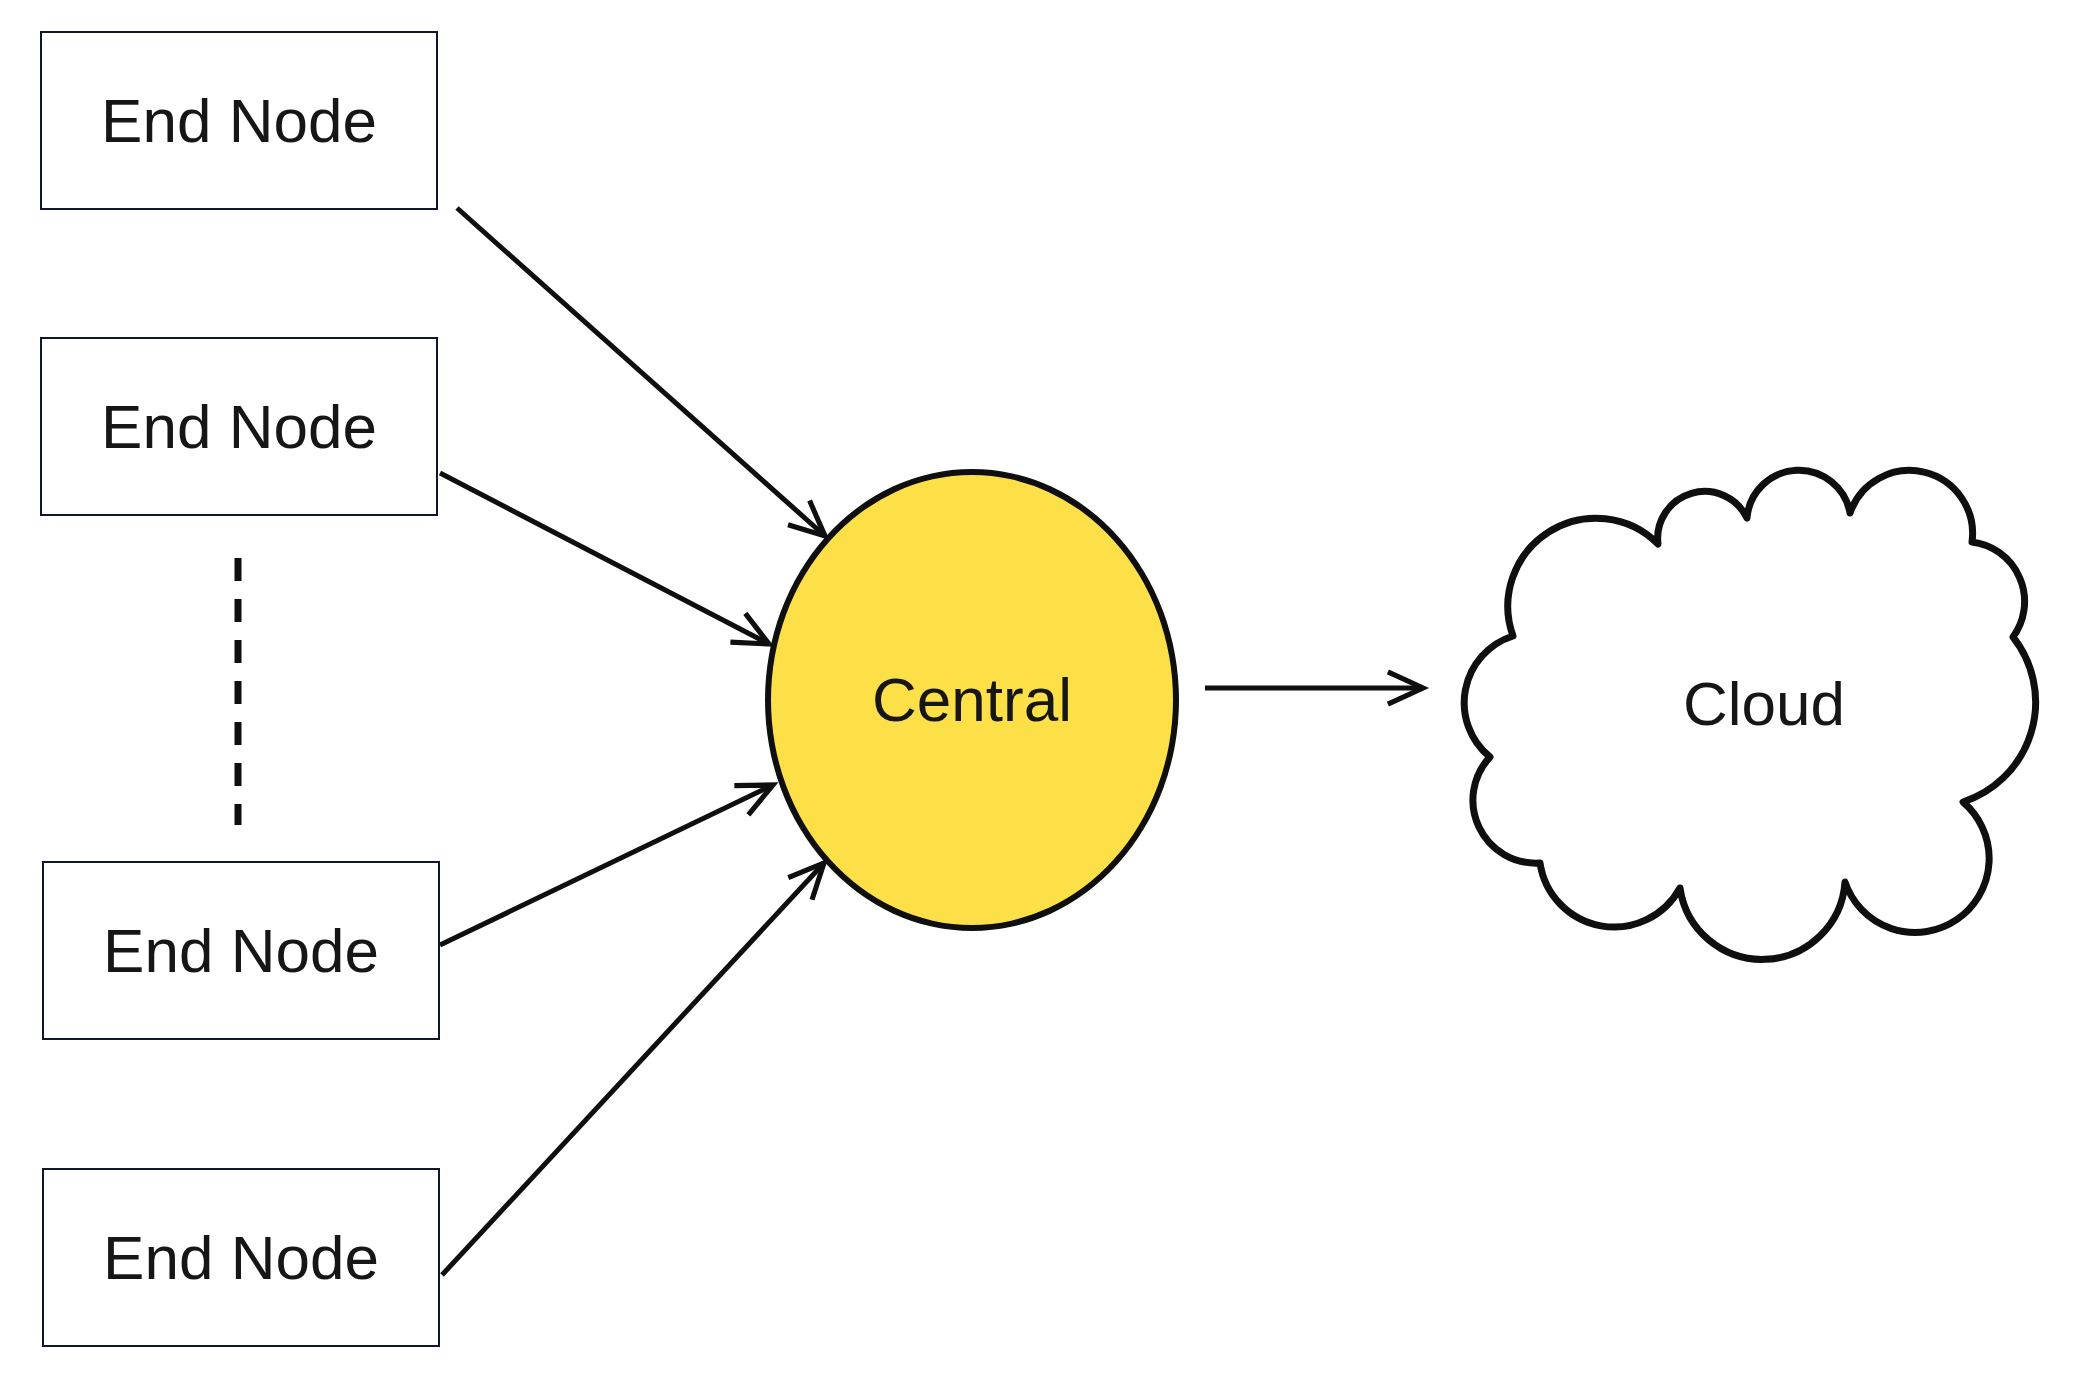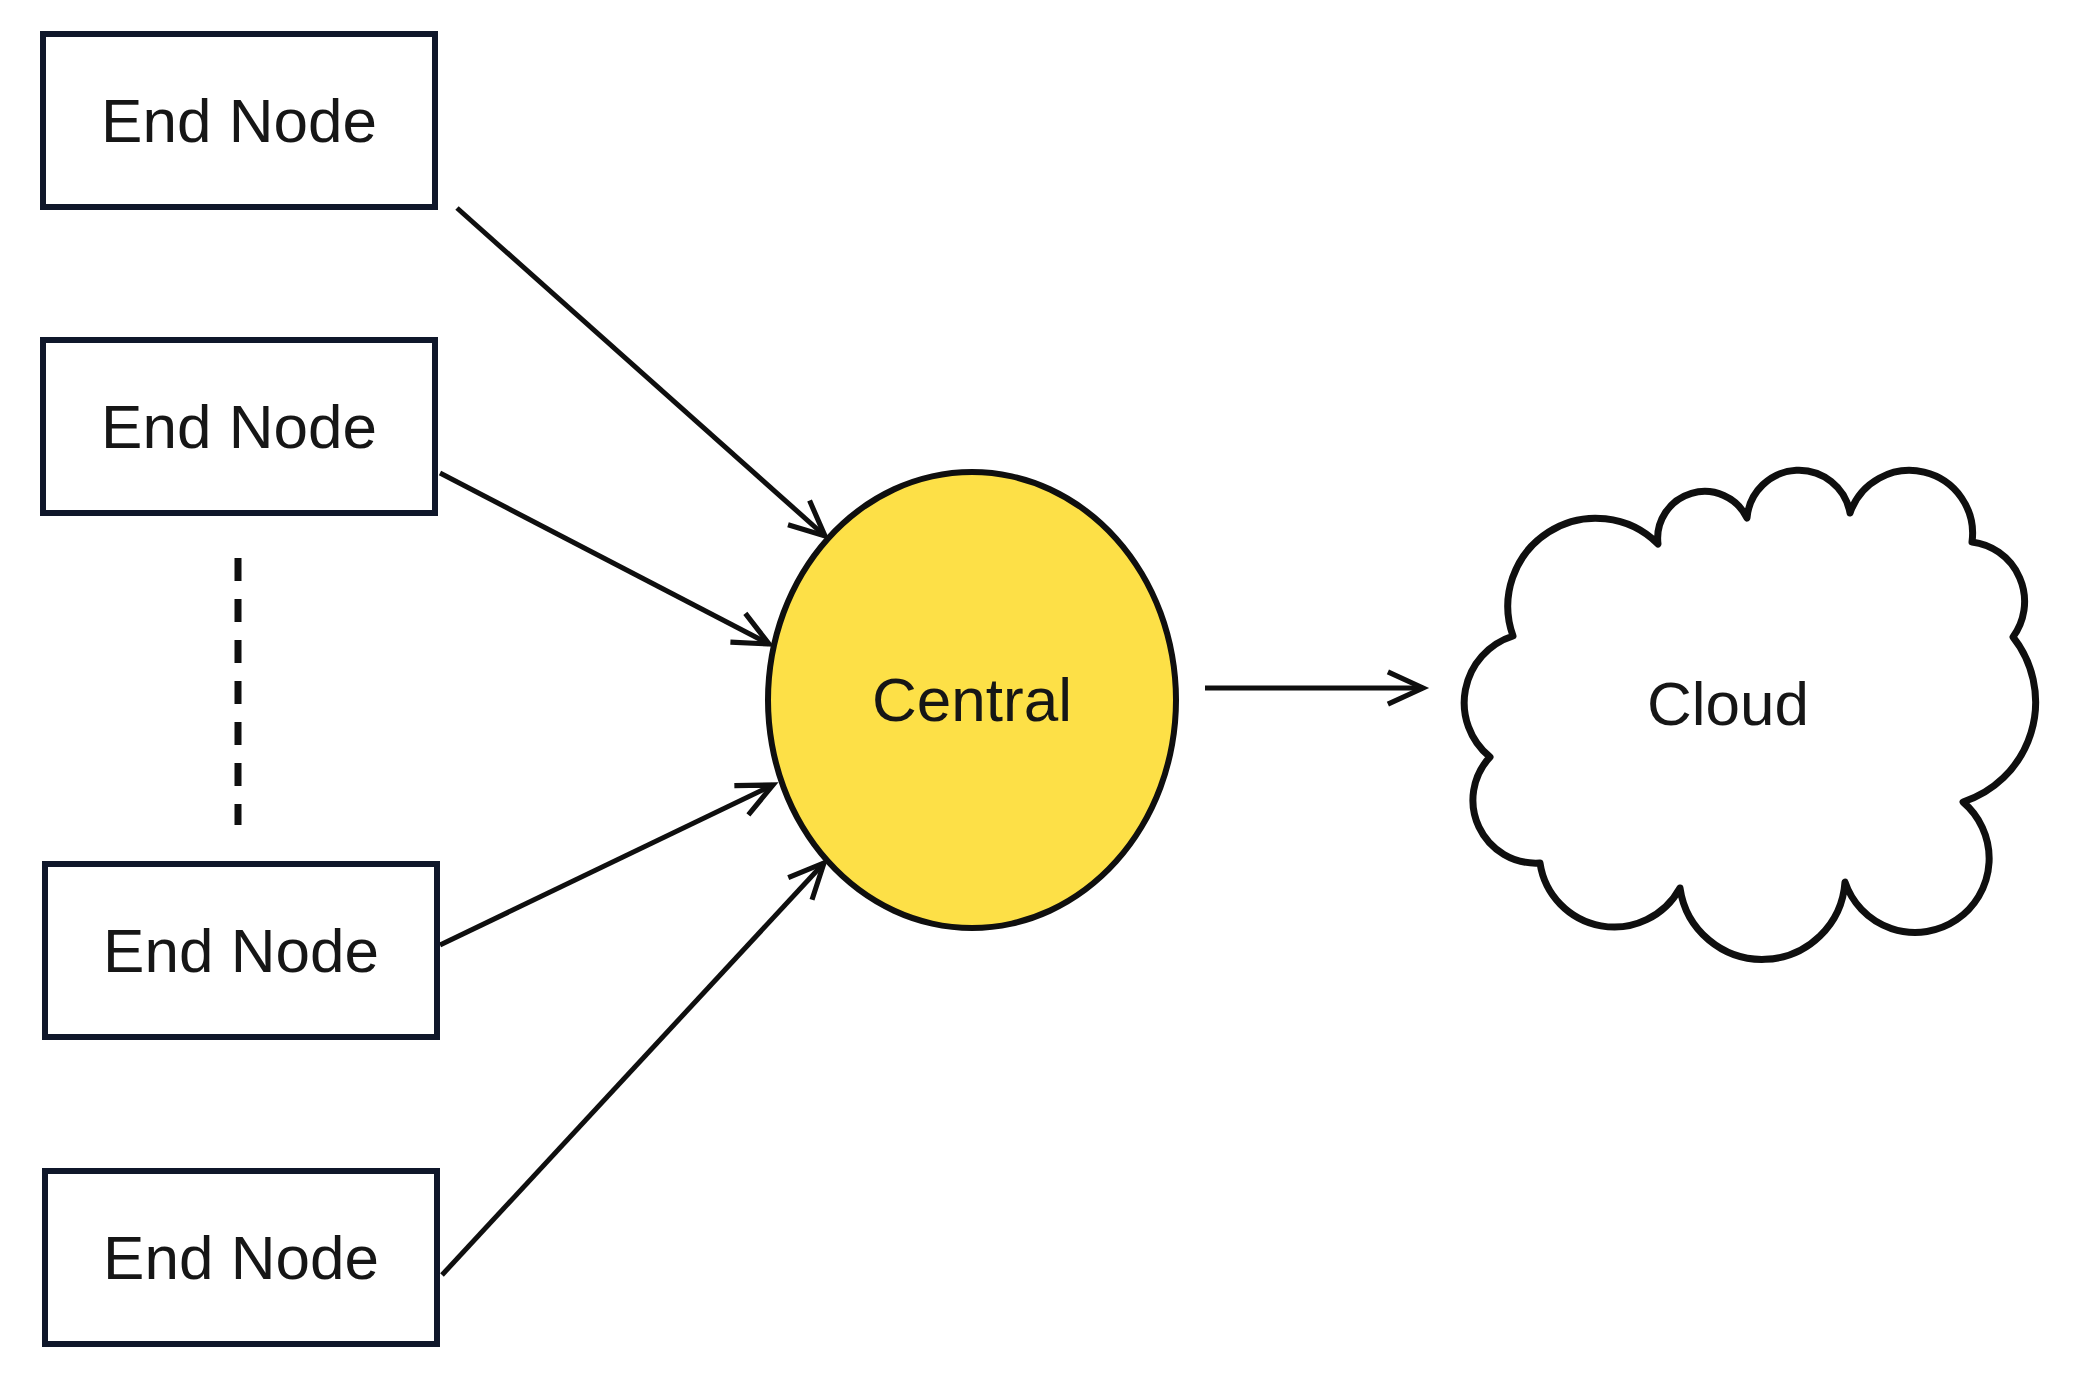--- a/index.html
+++ b/index.html
@@ -14,21 +14,21 @@
     background: #ffffff;
     font-family: "Liberation Sans", "DejaVu Sans", sans-serif;
     overflow: hidden;
   }
   .end-node-box {
     position: absolute;
     box-sizing: border-box;
     left: 40px;
     width: 398px;
     height: 179px;
-    border: 6px solid #0f172a;
+    border: 2px solid #0f172a;
     background: #ffffff;
     display: flex;
     align-items: center;
     justify-content: center;
   }
   .node-label {
     font-size: 62px;
     color: #161616;
     white-space: nowrap;
     line-height: 1;
@@ -47,21 +47,21 @@
     flex-direction: column;
     align-items: center;
     justify-content: center;
     text-align: center;
   }
   .central-station .node-label {
     line-height: 1.37;
   }
   .cloud-label-wrap {
     position: absolute;
-    left: 1452px;
+    left: 1488px;
     top: 468px;
     width: 588px;
     height: 492px;
     display: flex;
     align-items: center;
     justify-content: center;
     pointer-events: none;
   }
   .cloud-label-wrap .node-label {
     transform: translate(-18px, -10px);

